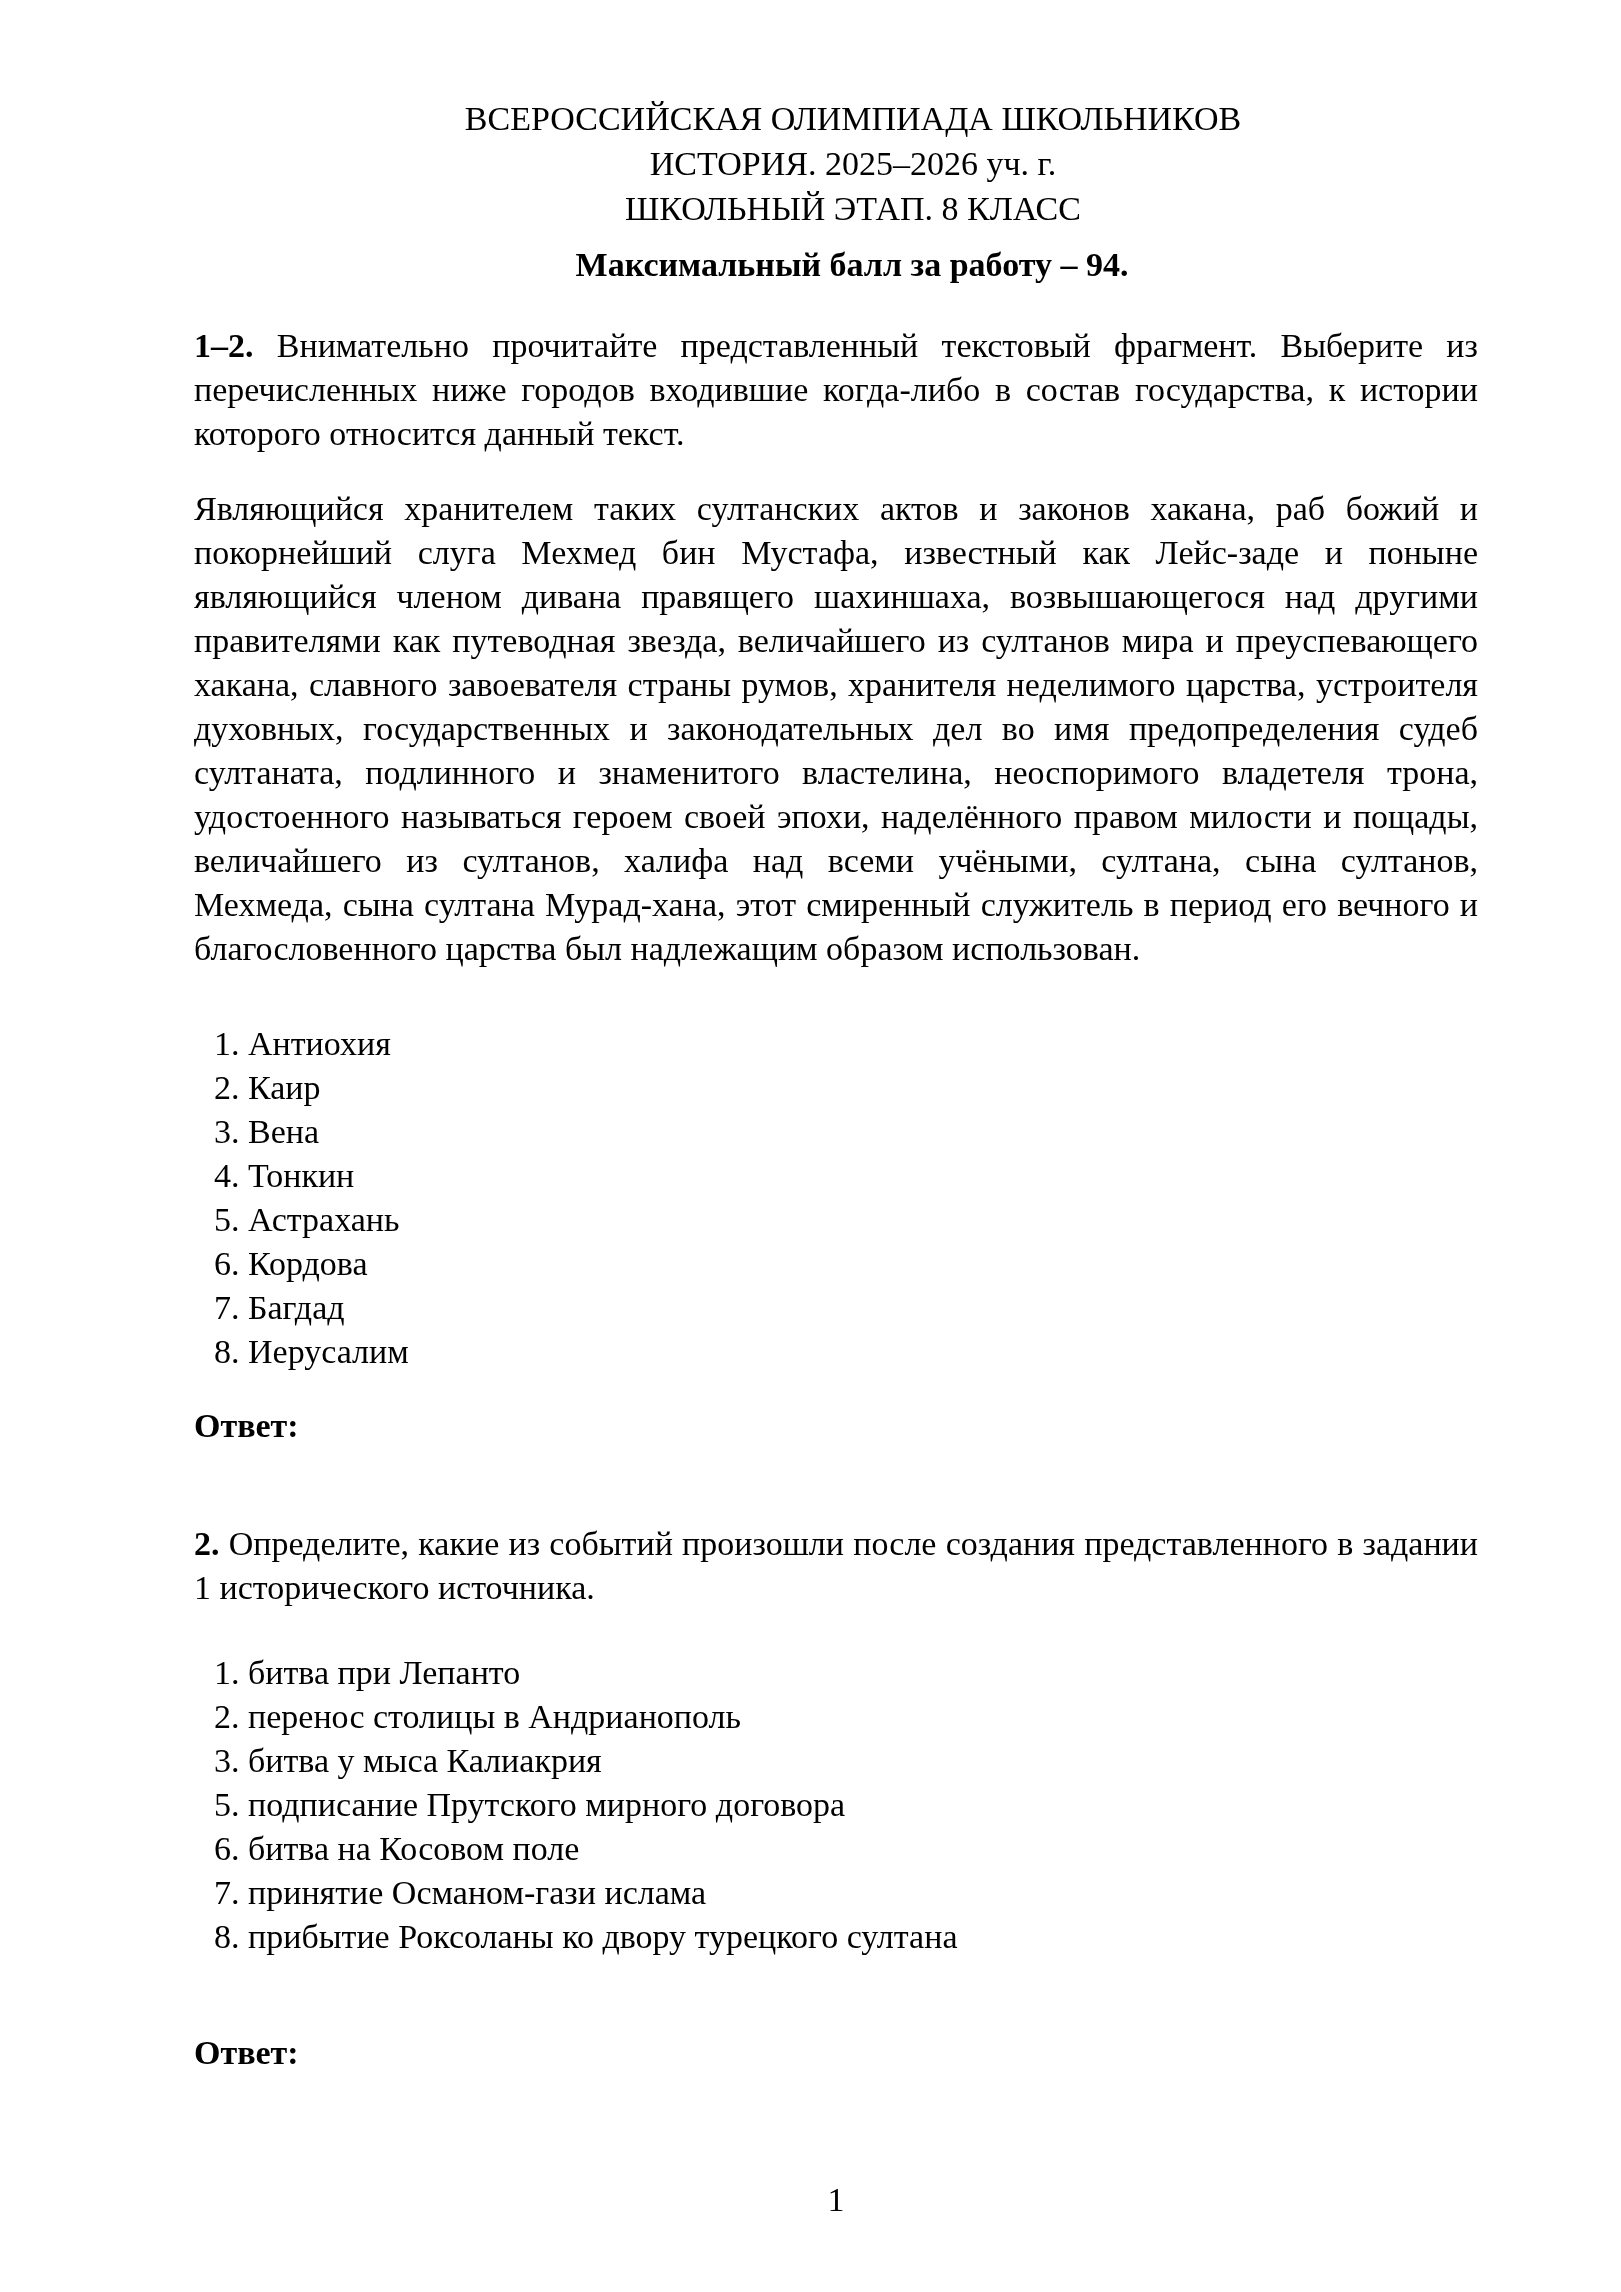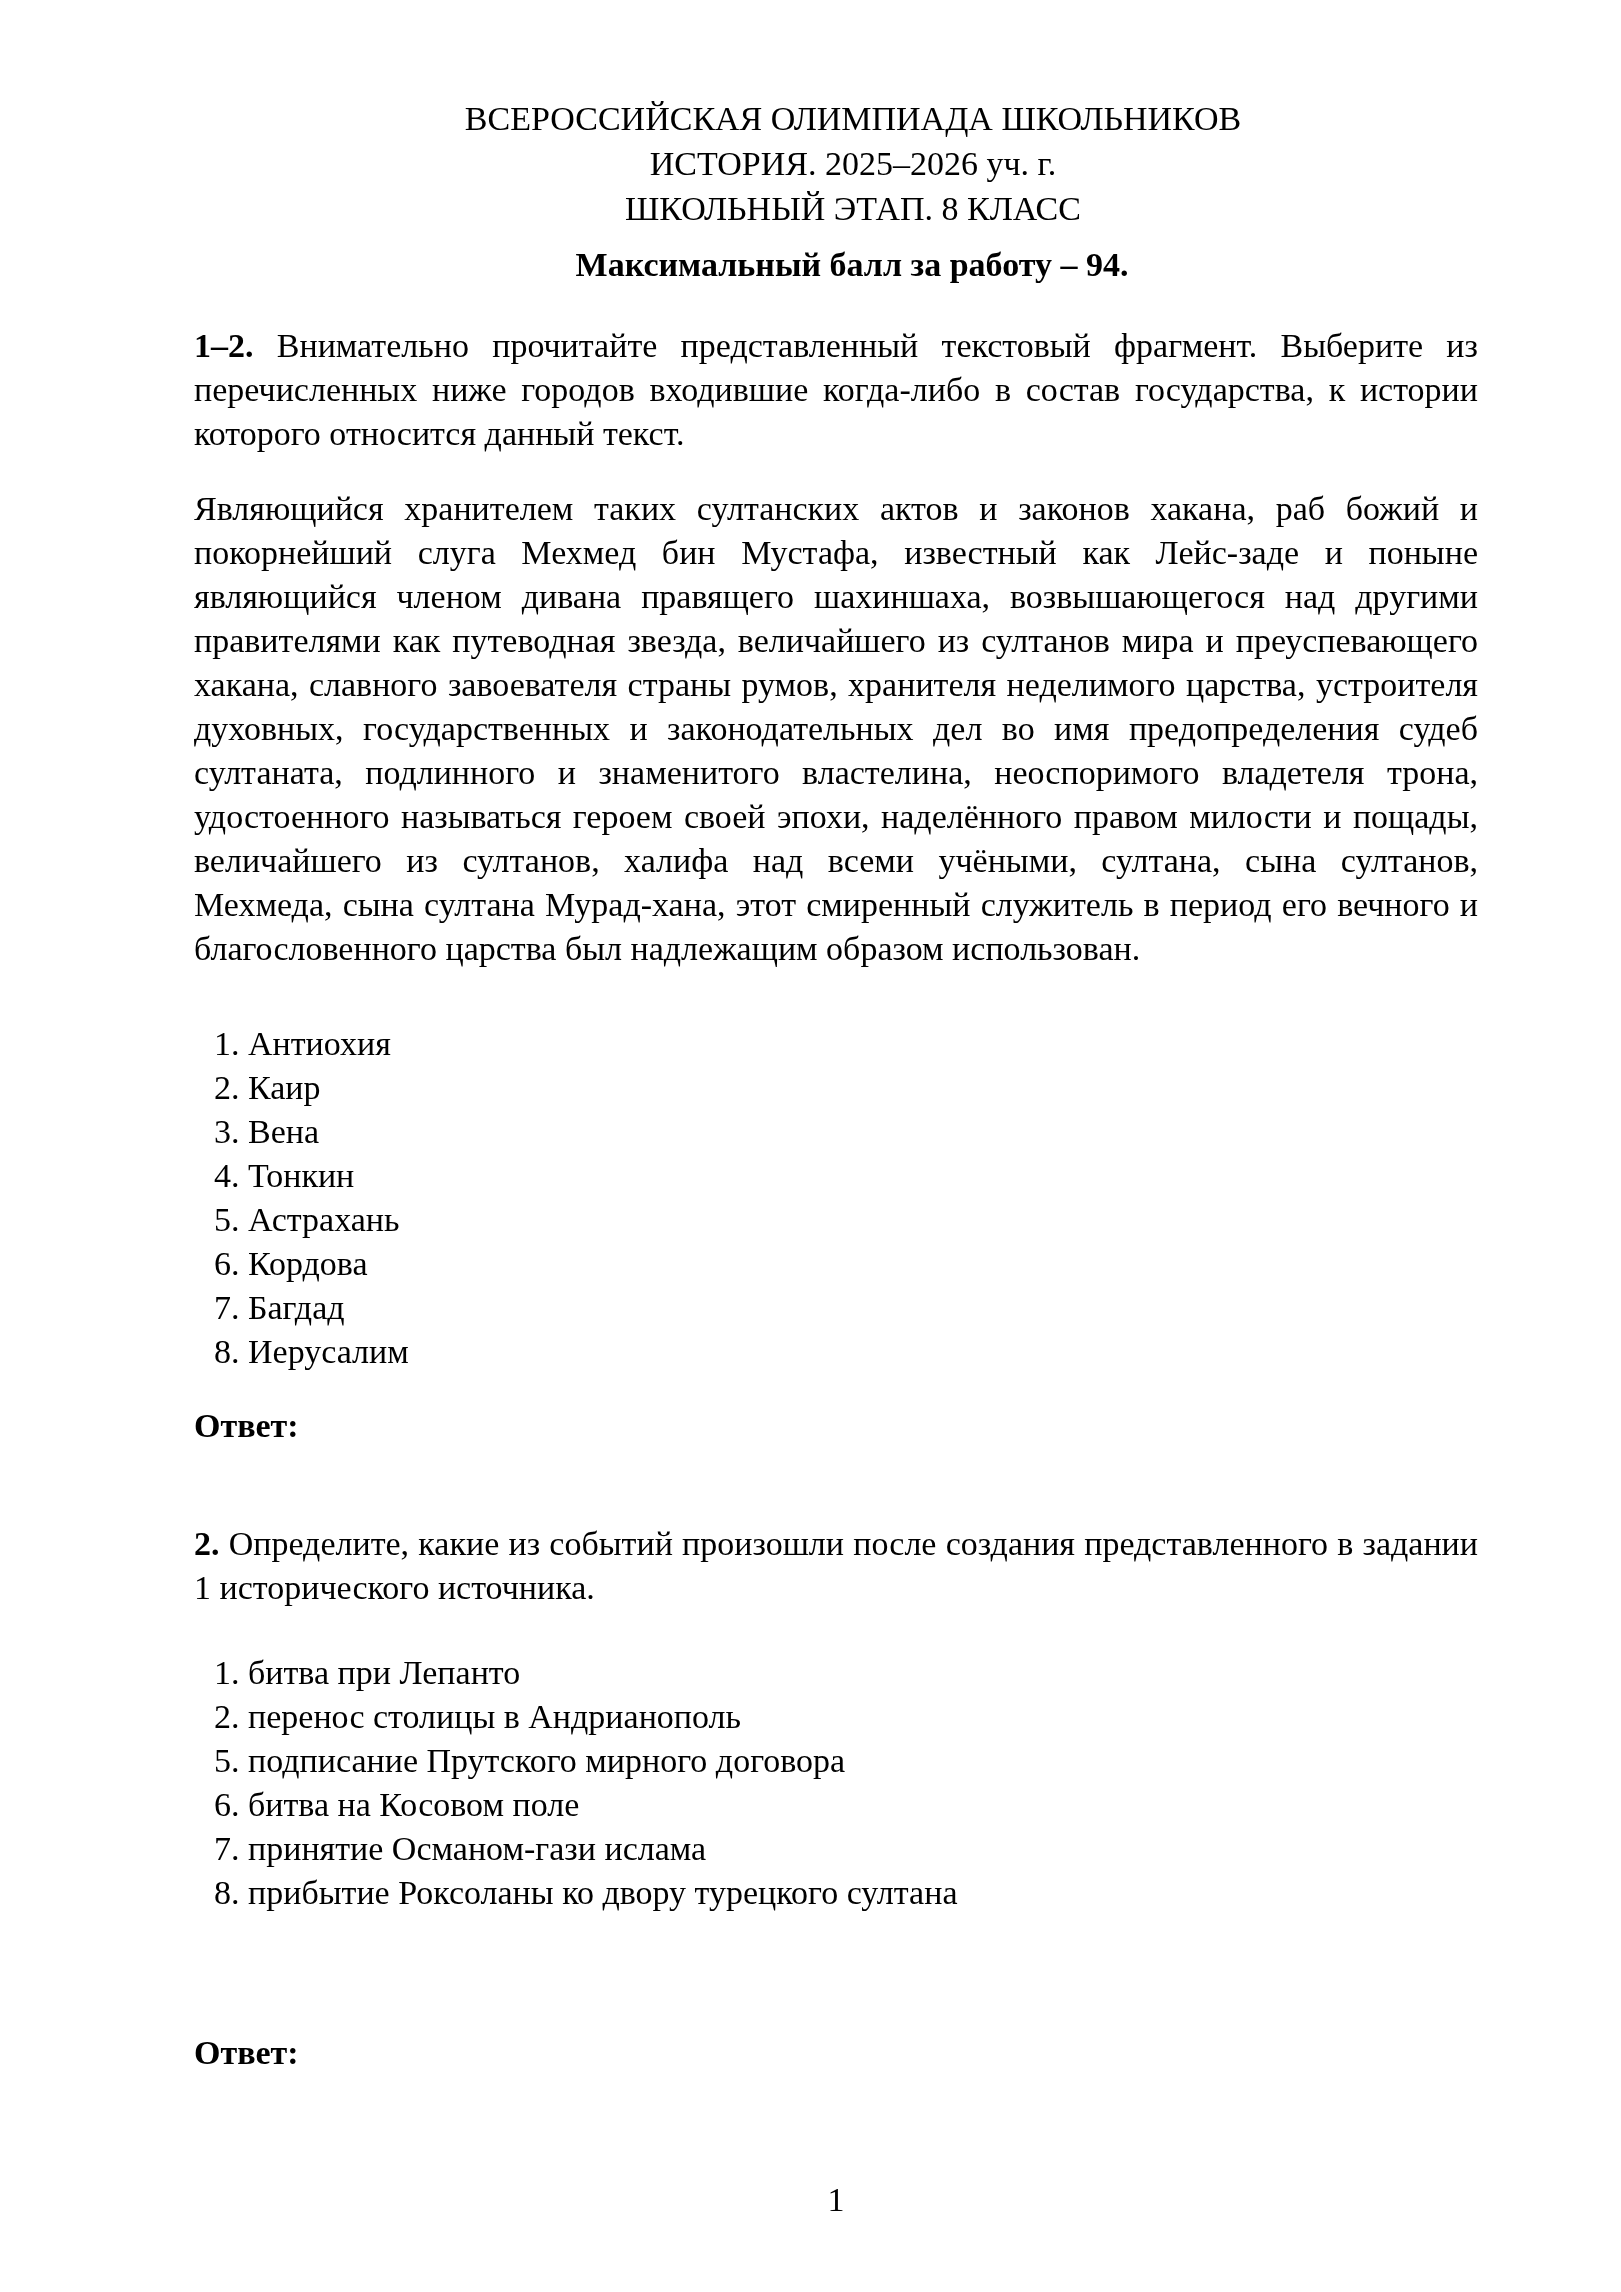--- a/index.html
+++ b/index.html
@@ -112,20 +112,21 @@
     <li>8. Иерусалим</li>
   </ul>
 
   <div class="answer q1-answer">Ответ:</div>
 
   <div class="para q2-intro"><b>2.</b><span> Определите, какие из событий произошли после создания представленного в задании 1 исторического источника.</span></div>
 
   <ul class="list q2-options">
     <li>1. битва при Лепанто</li>
     <li>2. перенос столицы в Андрианополь</li>
+    <li>3. битва у мыса Калиакрия</li>
     <li>5. подписание Прутского мирного договора</li>
     <li>6. битва на Косовом поле</li>
     <li>7. принятие Османом-гази ислама</li>
     <li>8. прибытие Роксоланы ко двору турецкого султана</li>
   </ul>
 
   <div class="answer q2-answer">Ответ:</div>
 
   <div class="page-number">1</div>
 

